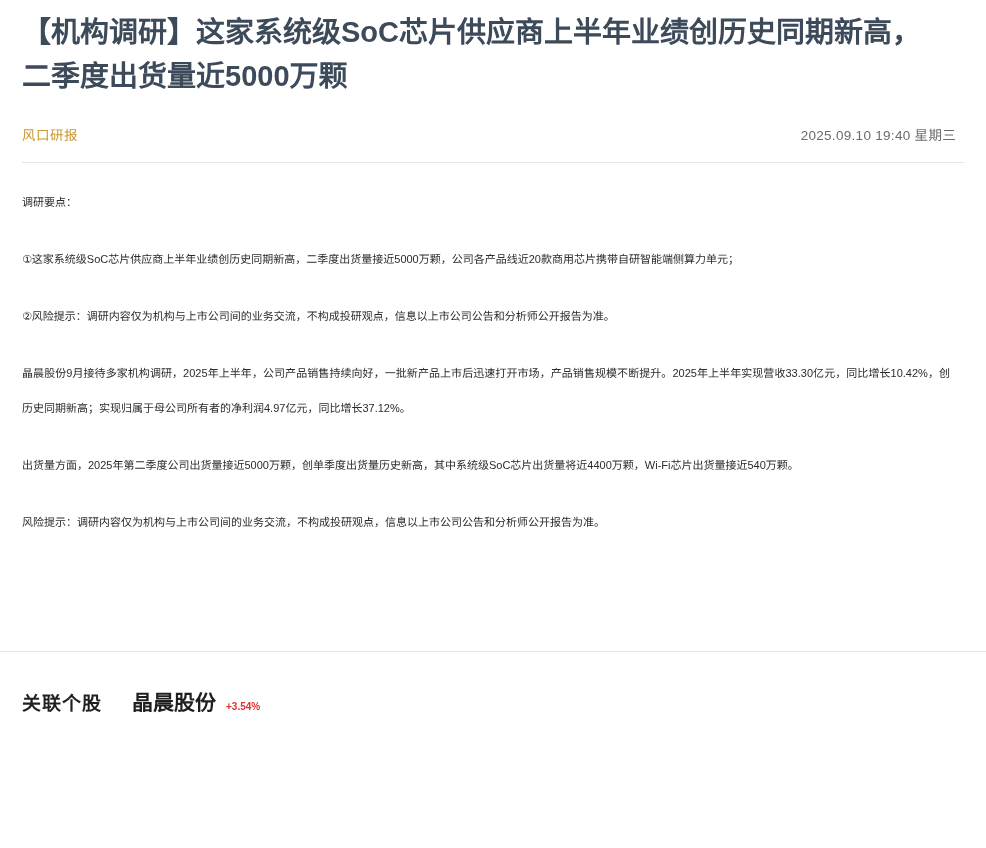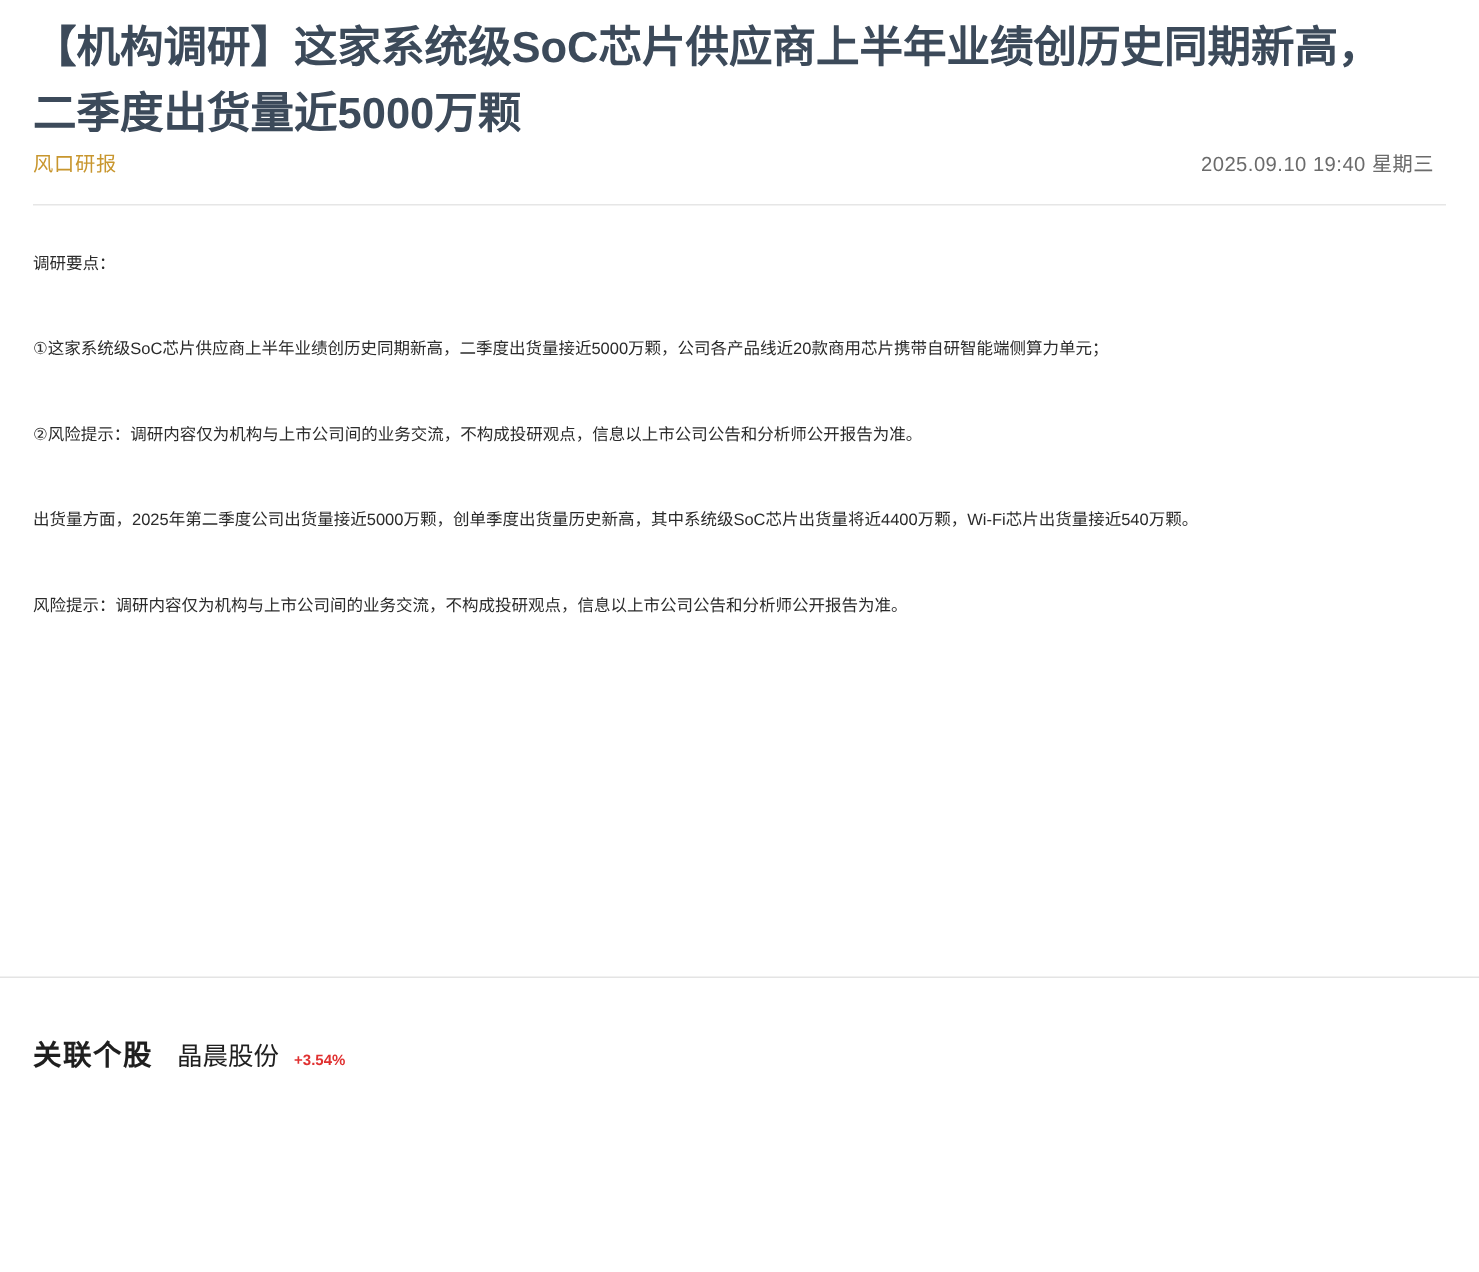--- a/index.html
+++ b/index.html
@@ -31,20 +31,21 @@
     letter-spacing: 0px;
     margin: 0;
     padding-top: 10px;
     padding-right: 20px;
     word-break: break-all;
   }
   .meta-row {
     display: flex;
     align-items: center;
     justify-content: space-between;
+    margin-top: 26px;
     padding-right: 8px;
   }
   .meta-source {
     font-size: 13.5px;
     color: #c8962e;
     letter-spacing: 0.5px;
   }
   .meta-date {
     font-size: 13.5px;
     color: #6b6b6b;
@@ -78,36 +79,36 @@
     height: 1px;
     background: #e4e4e4;
   }
   .related-bar {
     position: absolute;
     left: 22px;
     right: 22px;
     bottom: 20px;
     display: flex;
     align-items: baseline;
-    gap: 16px;
+    gap: 30px;
   }
   .related-label {
     font-size: 19px;
     font-weight: bold;
     color: #1f1f1f;
     letter-spacing: 1px;
   }
   .stock-chip {
     display: flex;
     align-items: baseline;
     gap: 10px;
   }
   .stock-name {
-    font-size: 17px;
-    font-weight: normal;
+    font-size: 21px;
+    font-weight: bold;
     color: #1f1f1f;
   }
   .stock-change {
     font-size: 10px;
     font-weight: bold;
     color: #e03131;
   }
 </style>
 </head>
 <body>
@@ -120,20 +121,21 @@
     <span class="meta-source">风口研报</span>
     <span class="meta-date">2025.09.10 19:40 星期三</span>
   </div>
 
   <div class="divider"></div>
 
   <div class="body-content">
     <p class="para">调研要点：</p>
     <p class="para">①这家系统级SoC芯片供应商上半年业绩创历史同期新高，二季度出货量接近5000万颗，公司各产品线近20款商用芯片携带自研智能端侧算力单元；</p>
     <p class="para">②风险提示：调研内容仅为机构与上市公司间的业务交流，不构成投研观点，信息以上市公司公告和分析师公开报告为准。</p>
+    <p class="para">晶晨股份9月接待多家机构调研，2025年上半年，公司产品销售持续向好，一批新产品上市后迅速打开市场，产品销售规模不断提升。2025年上半年实现营收33.30亿元，同比增长10.42%，创历史同期新高；实现归属于母公司所有者的净利润4.97亿元，同比增长37.12%。</p>
     <p class="para">出货量方面，2025年第二季度公司出货量接近5000万颗，创单季度出货量历史新高，其中系统级SoC芯片出货量将近4400万颗，Wi-Fi芯片出货量接近540万颗。</p>
     <p class="para tight">风险提示：调研内容仅为机构与上市公司间的业务交流，不构成投研观点，信息以上市公司公告和分析师公开报告为准。</p>
   </div>
 
   <div class="bottom-divider"></div>
 
   <div class="related-bar">
     <span class="related-label">关联个股</span>
     <span class="stock-chip">
       <span class="stock-name">晶晨股份</span>

